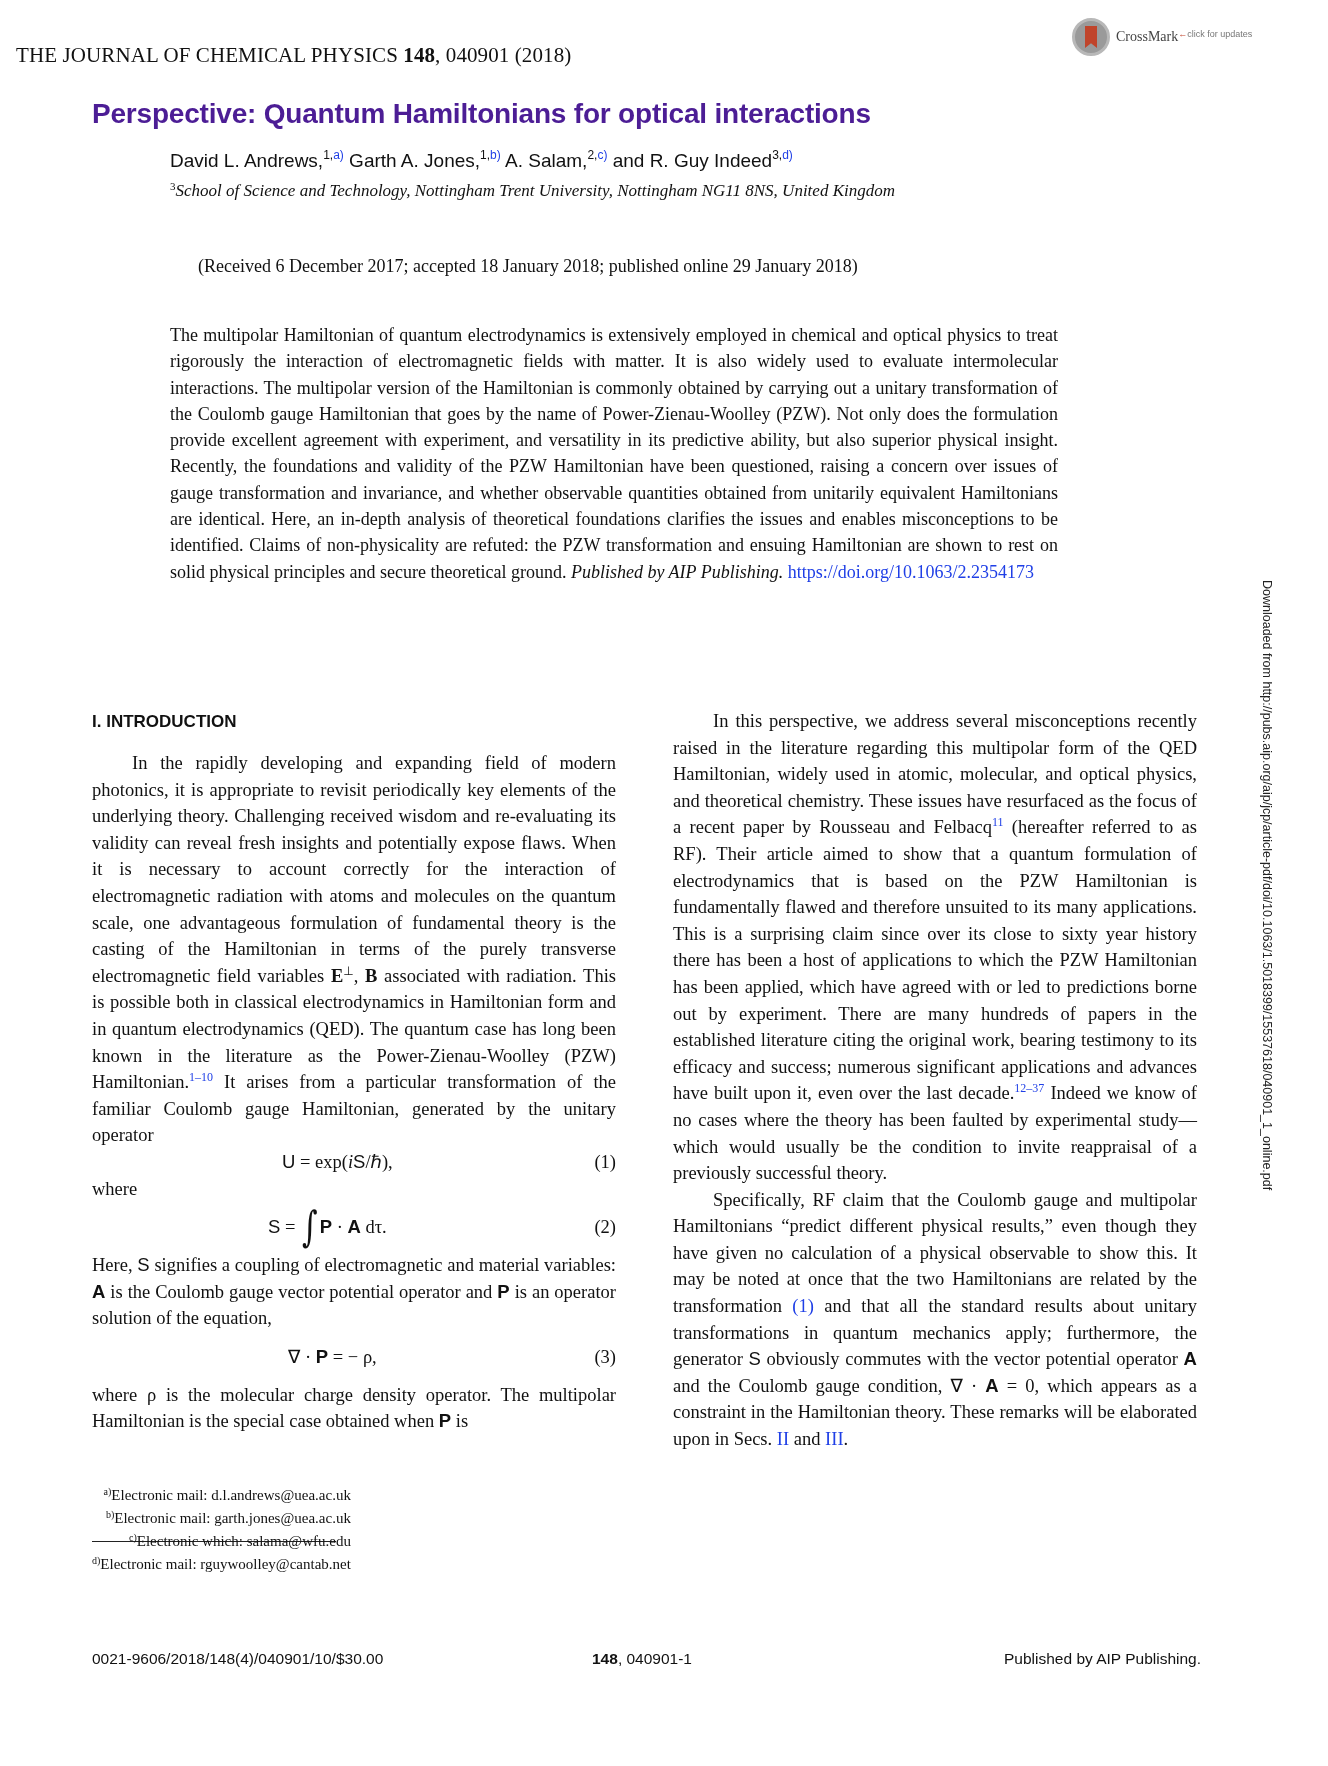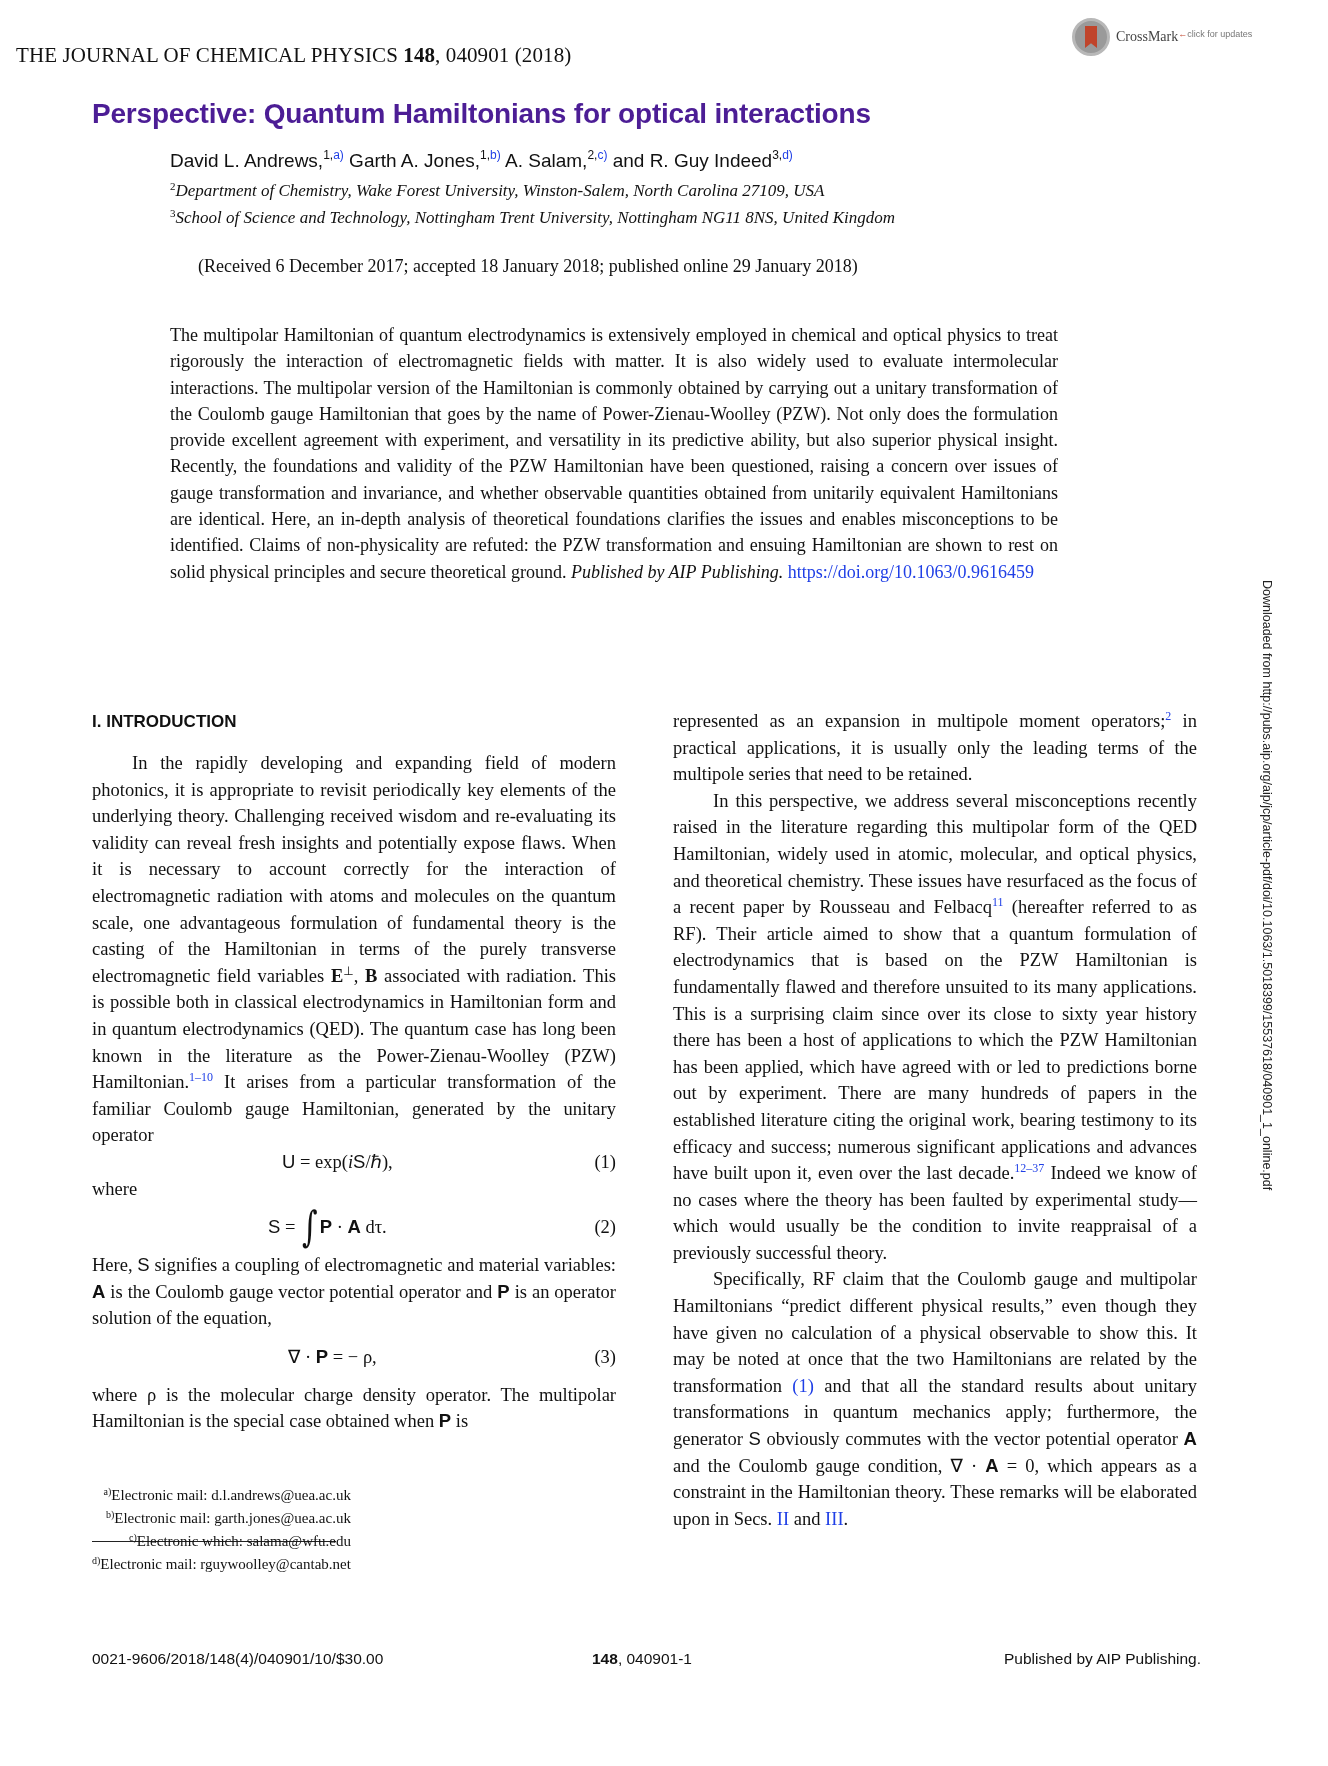--- a/index.html
+++ b/index.html
@@ -84,29 +84,28 @@
 <h1 class="title">Perspective: Quantum Hamiltonians for optical interactions</h1>
 
 <div class="authors">
   <span>David L. Andrews,</span><sup><span>1,</span><span class="lnk">a)</span></sup>
   <span> Garth A. Jones,</span><sup><span>1,</span><span class="lnk">b)</span></sup>
   <span> A. Salam,</span><sup><span>2,</span><span class="lnk">c)</span></sup>
   <span> and R. Guy Indeed</span><sup><span>3,</span><span class="lnk">d)</span></sup>
 </div>
 
 <div class="affils">
-  <div><sup>2</sup><span>Department of Chemistry, Wake Forest University, Winston-Salem, North Carolina 27109, USA</span></div>
   <div><sup>3</sup><span>School of Science and Technology, Nottingham Trent University, Nottingham NG11 8NS, United Kingdom</span></div>
 </div>
 
 <div class="received">(Received 6 December 2017; accepted 18 January 2018; published online 29 January 2018)</div>
 
 <div class="abstract">
   <span>The multipolar Hamiltonian of quantum electrodynamics is extensively employed in chemical and optical physics to treat rigorously the interaction of electromagnetic fields with matter. It is also widely used to evaluate intermolecular interactions. The multipolar version of the Hamiltonian is commonly obtained by carrying out a unitary transformation of the Coulomb gauge Hamiltonian that goes by the name of Power-Zienau-Woolley (PZW). Not only does the formulation provide excellent agreement with experiment, and versatility in its predictive ability, but also superior physical insight. Recently, the foundations and validity of the PZW Hamiltonian have been questioned, raising a concern over issues of gauge transformation and invariance, and whether observable quantities obtained from unitarily equivalent Hamiltonians are identical. Here, an in-depth analysis of theoretical foundations clarifies the issues and enables misconceptions to be identified. Claims of non-physicality are refuted: the PZW transformation and ensuing Hamiltonian are shown to rest on solid physical principles and secure theoretical ground. </span><span class="pub">Published by AIP Publishing.</span>
-  <span class="doi">https://doi.org/10.1063/0.9616459</span>
+  <span class="doi">https://doi.org/10.1063/2.2354173</span>
 </div>
 
 <div class="side-note">
   <span>Downloaded from http://pubs.aip.org/aip/jcp/article-pdf/doi/10.1063/1.5018399/15537618/040901_1_online.pdf</span>
 </div>
 
 <h2 class="section-heading">I. INTRODUCTION</h2>
 
 <div class="col col-left">
   <p class="p"><span>In the rapidly developing and expanding field of modern photonics, it is appropriate to revisit periodically key elements of the underlying theory. Challenging received wisdom and re-evaluating its validity can reveal fresh insights and potentially expose flaws. When it is necessary to account correctly for the interaction of electromagnetic radiation with atoms and molecules on the quantum scale, one advantageous formulation of fundamental theory is the casting of the Hamiltonian in terms of the purely transverse electromagnetic field variables </span><b>E</b><sup style="font-size:12px;vertical-align:7px;line-height:0">⊥</sup><span>, </span><b>B</b><span> associated with radiation. This is possible both in classical electrodynamics in Hamiltonian form and in quantum electrodynamics (QED). The quantum case has long been known in the literature as the Power-Zienau-Woolley (PZW) Hamiltonian.</span><span class="cite">1–10</span><span> It arises from a particular transformation of the familiar Coulomb gauge Hamiltonian, generated by the unitary operator</span></p>
@@ -127,21 +126,20 @@
 
   <div class="eq tall">
     <span class="body" style="left:196px"><span>∇ · </span><span class="sansb">P</span><span>  =  − ρ,</span></span>
     <span class="num">(3)</span>
   </div>
 
   <p class="p noindent"><span>where ρ is the molecular charge density operator. The multipolar Hamiltonian is the special case obtained when </span><span class="sansb">P</span><span> is</span></p>
 </div>
 
 <div class="col col-right">
-  <p class="p noindent"><span>represented as an expansion in multipole moment operators;</span><span class="cite">2</span><span> in practical applications, it is usually only the leading terms of the multipole series that need to be retained.</span></p>
   <p class="p"><span>In this perspective, we address several misconceptions recently raised in the literature regarding this multipolar form of the QED Hamiltonian, widely used in atomic, molecular, and optical physics, and theoretical chemistry. These issues have resurfaced as the focus of a recent paper by Rousseau and Felbacq</span><span class="cite">11</span><span> (hereafter referred to as RF). Their article aimed to show that a quantum formulation of electrodynamics that is based on the PZW Hamiltonian is fundamentally flawed and therefore unsuited to its many applications. This is a surprising claim since over its close to sixty year history there has been a host of applications to which the PZW Hamiltonian has been applied, which have agreed with or led to predictions borne out by experiment. There are many hundreds of papers in the established literature citing the original work, bearing testimony to its efficacy and success; numerous significant applications and advances have built upon it, even over the last decade.</span><span class="cite">12–37</span><span> Indeed we know of no cases where the theory has been faulted by experimental study—which would usually be the condition to invite reappraisal of a previously successful theory.</span></p>
   <p class="p"><span>Specifically, RF claim that the Coulomb gauge and multipolar Hamiltonians “predict different physical results,” even though they have given no calculation of a physical observable to show this. It may be noted at once that the two Hamiltonians are related by the transformation </span><span class="lnk">(1)</span><span> and that all the standard results about unitary transformations in quantum mechanics apply; furthermore, the generator </span><span class="sans">S</span><span> obviously commutes with the vector potential operator </span><span class="sansb">A</span><span> and the Coulomb gauge condition, ∇ · </span><span class="sansb">A</span><span> = 0, which appears as a constraint in the Hamiltonian theory. These remarks will be elaborated upon in Secs. </span><span class="lnk">II</span><span> and </span><span class="lnk">III</span><span>.</span></p>
 </div>
 
 <div class="footnote-rule"></div>
 <div class="footnotes">
   <div><sup>a)</sup><span>Electronic mail: d.l.andrews@uea.ac.uk</span></div>
   <div><sup>b)</sup><span>Electronic mail: garth.jones@uea.ac.uk</span></div>
   <div><sup>c)</sup><span>Electronic which: salama@wfu.edu</span></div>
   <div><sup>d)</sup><span>Electronic mail: rguywoolley@cantab.net</span></div>

